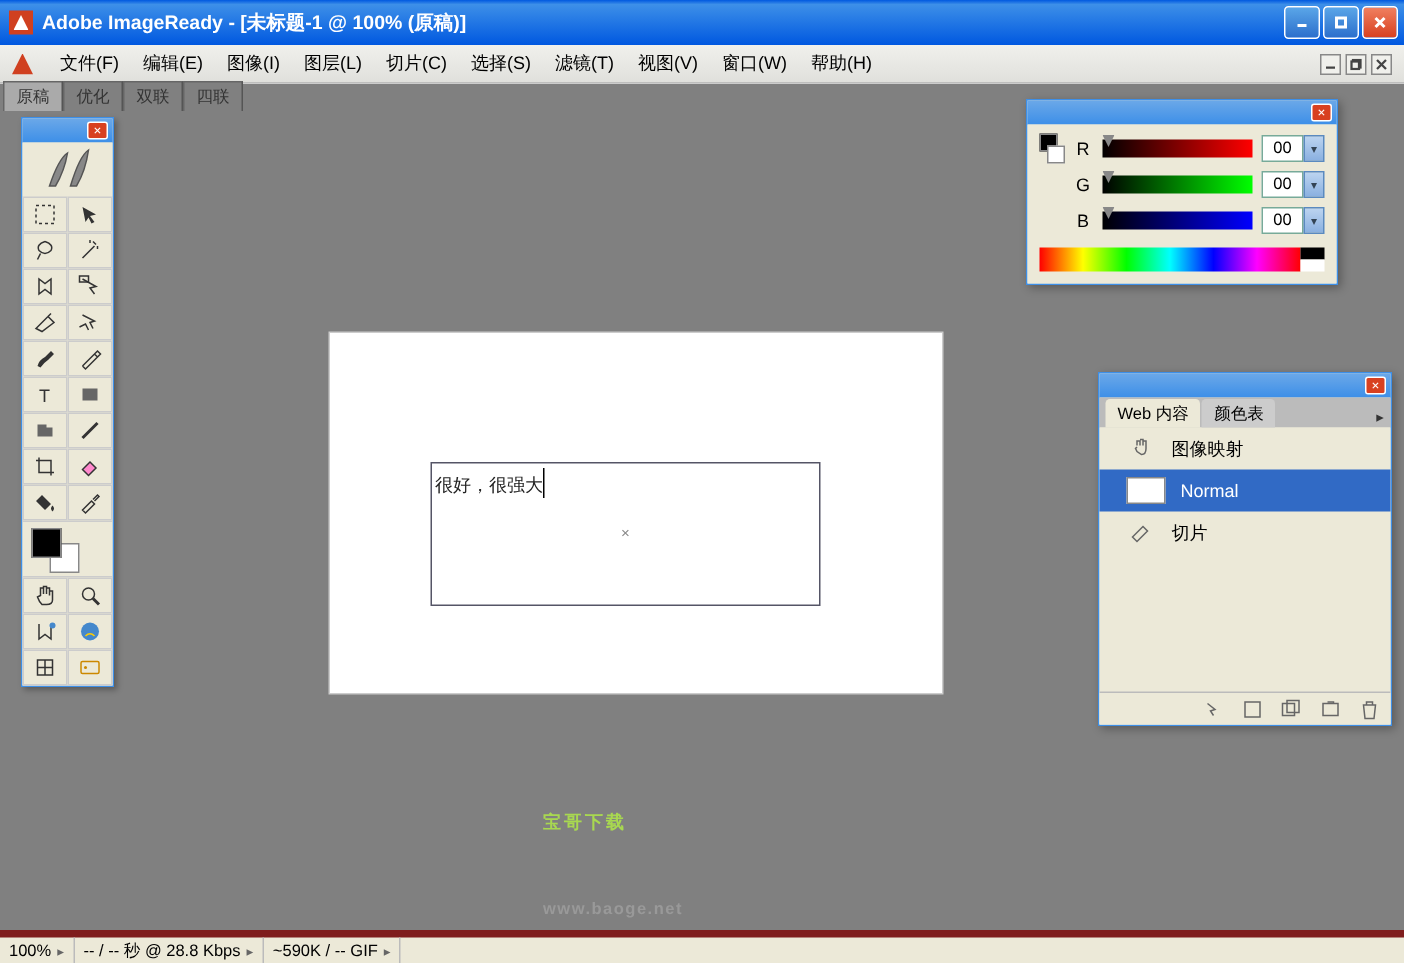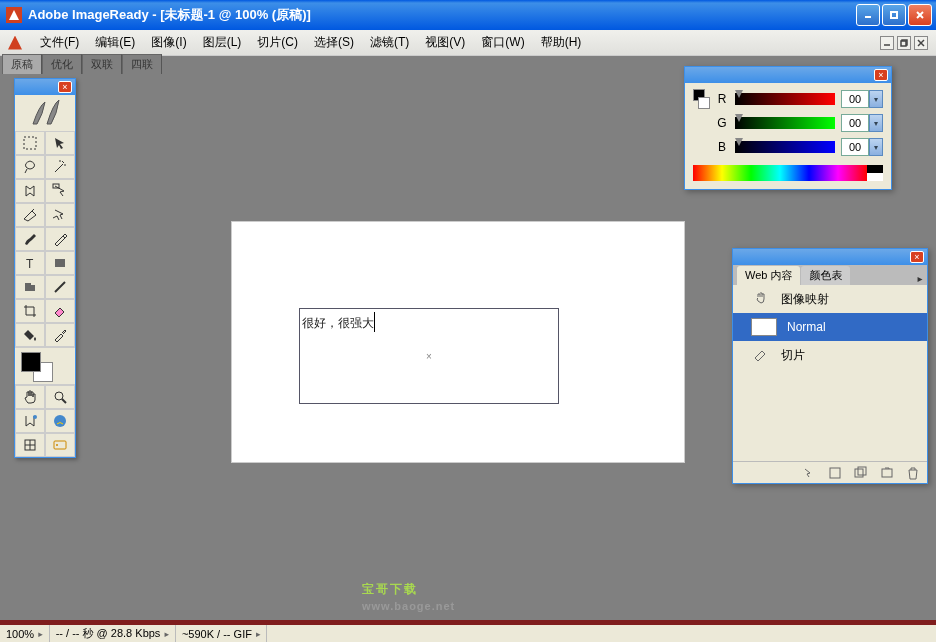--- a/index.html
+++ b/index.html
@@ -30,21 +30,21 @@
 .toolbox { position: absolute; left: 14px; top: 78px; width: 62px; background: #ece9d8; border: 1px solid #3d8fe8; box-shadow: 2px 2px 4px rgba(0,0,0,0.3); }
 .feather-area { height: 36px; display: flex; align-items: center; justify-content: center; background: #ece9d8; }
 .feather-area svg { width: 40px; height: 30px; }
 .tool-grid { display: grid; grid-template-columns: 1fr 1fr; }
 .tool-cell { height: 24px; border: 1px solid #ccc; background: #ece9d8; display: flex; align-items: center; justify-content: center; cursor: pointer; position: relative; }
 .tool-cell svg { width: 16px; height: 16px; }
 .swatch-area { height: 38px; padding: 4px; position: relative; background: #ece9d8; border-top: 1px solid #ccc; border-bottom: 1px solid #ccc; }
 .swatch-fg { position: absolute; left: 6px; top: 4px; width: 20px; height: 20px; background: #000; border: 1px solid #888; z-index: 2; cursor: pointer; }
 .swatch-bg { position: absolute; left: 18px; top: 14px; width: 20px; height: 20px; background: #fff; border: 1px solid #888; cursor: pointer; }
 
-.canvas-area { position: absolute; left: 220px; top: 222px; width: 452px; height: 240px; background: white; box-shadow: 0 0 0 1px #ccc; margin-left: 12px; }
+.canvas-area { position: absolute; left: 220px; top: 222px; width: 408px; height: 240px; background: white; box-shadow: 0 0 0 1px #ccc; }
 .text-box { position: absolute; left: 67px; top: 86px; width: 260px; height: 96px; border: 1px solid #556; background: transparent; }
 .text-content { position: absolute; left: 2px; top: 2px; font-size: 18px; color: #222; }
 .text-cursor { display: inline-block; width: 1px; height: 20px; background: #000; vertical-align: middle; }
 .text-center-mark { position: absolute; left: 50%; top: 50%; transform: translate(-50%, -50%); color: #888; font-size: 10px; }
 
 .panel { position: absolute; background: #ece9d8; border: 1px solid #3d8fe8; box-shadow: 2px 2px 6px rgba(0,0,0,0.3); }
 .panel-titlebar { height: 16px; background: linear-gradient(to bottom, #6ba8e8, #3d8fe8); display: flex; align-items: center; }
 .panel-close { width: 14px; height: 12px; margin-left: auto; margin-right: 3px; background: #d84020; border: 1px solid white; border-radius: 2px; display: flex; align-items: center; justify-content: center; color: white; font-size: 9px; cursor: pointer; }
 .panel-tabs { height: 20px; display: flex; align-items: flex-end; background: #bbb; padding-left: 4px; }
 .panel-tab { padding: 2px 8px; font-size: 11px; background: #ccc; margin-right: 1px; cursor: pointer; border-top-left-radius: 3px; border-top-right-radius: 3px; }
@@ -84,21 +84,21 @@
 .web-icon { width: 20px; margin-right: 10px; display: flex; align-items: center; justify-content: center; }
 .web-spacer { height: 92px; }
 .web-footer { height: 22px; background: #ece9d8; border-top: 1px solid #bbb; display: flex; align-items: center; justify-content: flex-end; padding-right: 6px; gap: 10px; }
 .web-footer-icon { width: 16px; height: 16px; cursor: pointer; display: flex; align-items: center; justify-content: center; }
 
 .statusbar { position: absolute; bottom: 0; left: 0; right: 0; height: 22px; background: #ece9d8; border-top: 5px solid #7f1d1d; display: flex; align-items: center; }
 .status-section { height: 100%; border-right: 1px solid #bbb; display: flex; align-items: center; padding: 0 6px; font-size: 11px; }
 .status-section.dd::after { content: " ▸"; font-size: 9px; margin-left: 4px; color: #666; }
 
 .watermark { position: absolute; left: 362px; bottom: 30px; color: #a8d850; font-size: 28px; font-weight: bold; font-family: Arial; letter-spacing: 2px; }
-.watermark small { font-size: 11px; color: #999; display: block; text-align: center; letter-spacing: 1px; }
+.watermark small { font-size: 11px; color: #999; display: block; text-align: center; letter-spacing: 1px; margin-top: 41px; }
 </style>
 </head>
 <body>
 
 <div class="titlebar">
   <div class="titlebar-icon"></div>
   <div class="titlebar-text">Adobe ImageReady - [未标题-1 @ 100% (原稿)]</div>
   <div class="win-btns">
     <div class="win-btn min">
         <svg width="10" height="10">

